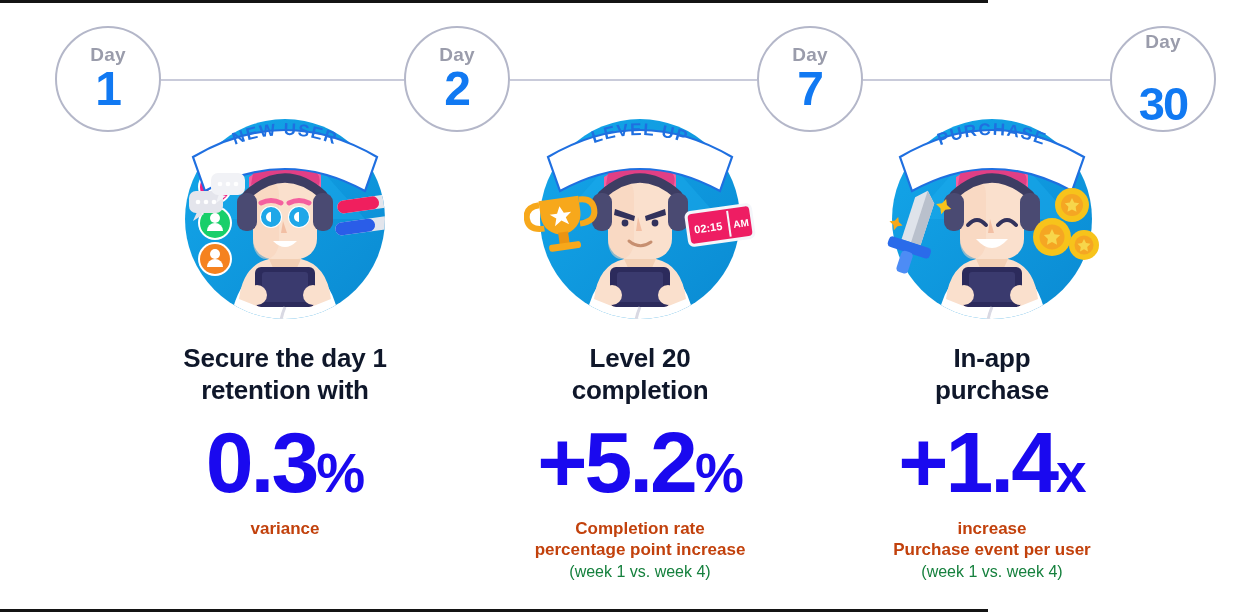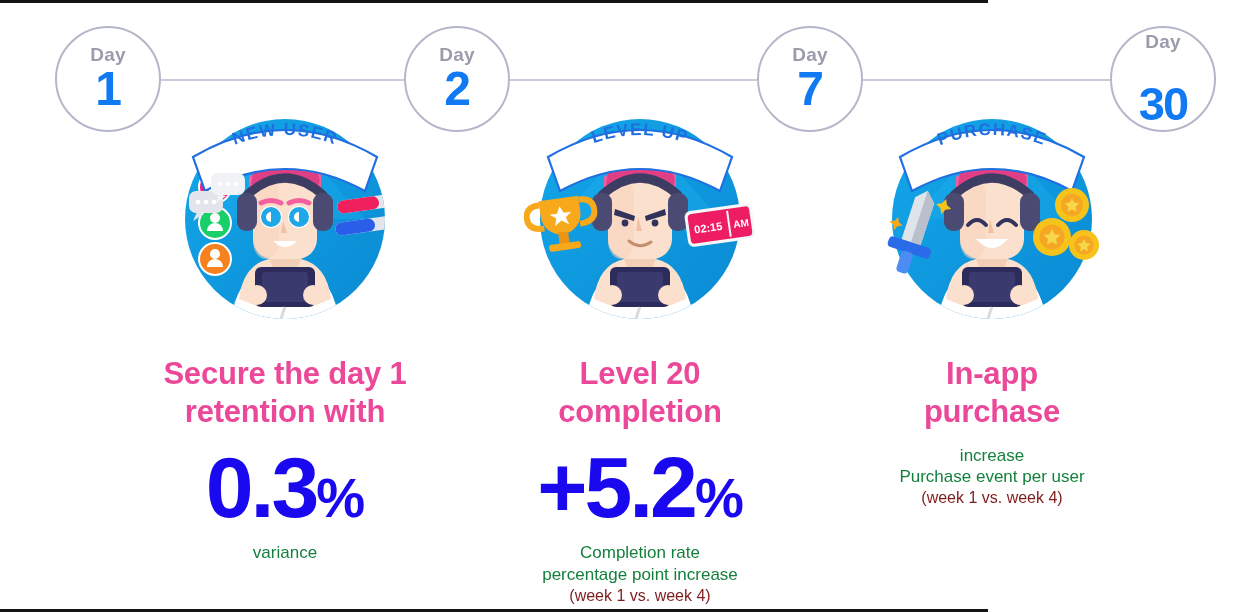--- a/index.html
+++ b/index.html
@@ -65,49 +65,49 @@
   }
   .badge-wrap {
     position: relative;
     width: 232px;
     height: 232px;
     margin: 0 auto;
   }
   .badge-svg { display: block; width: 232px; height: 232px; }
 
   .col-title {
-    margin-top: 24px;
-    font-size: 31px;
+    margin-top: 12px;
+    font-size: 26px;
     font-weight: bold;
-    color: #ec4899;
+    color: #0f172a;
     line-height: 1.22;
     letter-spacing: -.2px;
   }
   .col-stat {
     margin-top: 16px;
     color: #1a09ef;
     font-weight: bold;
     line-height: .95;
     letter-spacing: -3px;
     white-space: nowrap;
   }
   .stat-main { font-size: 86px; text-align: right; }
   .stat-suffix { font-size: 55px; letter-spacing: -1px; }
   .col-sub {
     margin-top: 14px;
     font-size: 17px;
-    font-weight: normal;
-    color: #15803d;
+    font-weight: bold;
+    color: #c2410c;
     line-height: 1.25;
   }
   .col-note {
     margin-top: 1px;
     font-size: 16px;
     font-weight: normal;
-    color: #7f1d1d;
+    color: #15803d;
     line-height: 1.25;
   }
 </style>
 </head>
 <body>
 
 <div id="root">
 
   <div class="timeline">
     <div class="tl-line" style="left:161px; width:243px;"></div>
@@ -392,20 +392,23 @@
             <circle cx="208" cy="146" r="9.5" fill="#f5a623"></circle>
           <path d="M208 140 l2 4.1 4.5.6-3.3 3.2.8 4.5-4-2.1-4 2.1.8-4.5-3.3-3.2 4.5-.6z" fill="#f7d64b"></path>
         </g>
       </svg>
     </div>
 
     <div class="col-title">
       <div>In-app</div>
       <div>purchase</div>
     </div>
+    <div class="col-stat">
+      <span class="stat-main">+1.4</span><span class="stat-suffix">x</span>
+    </div>
     <div class="col-sub">
       <div>increase</div>
       <div>Purchase event per user</div>
     </div>
     <div class="col-note">(week 1 vs. week 4)</div>
   </div>
 
 </div>
 
 </body></html>

